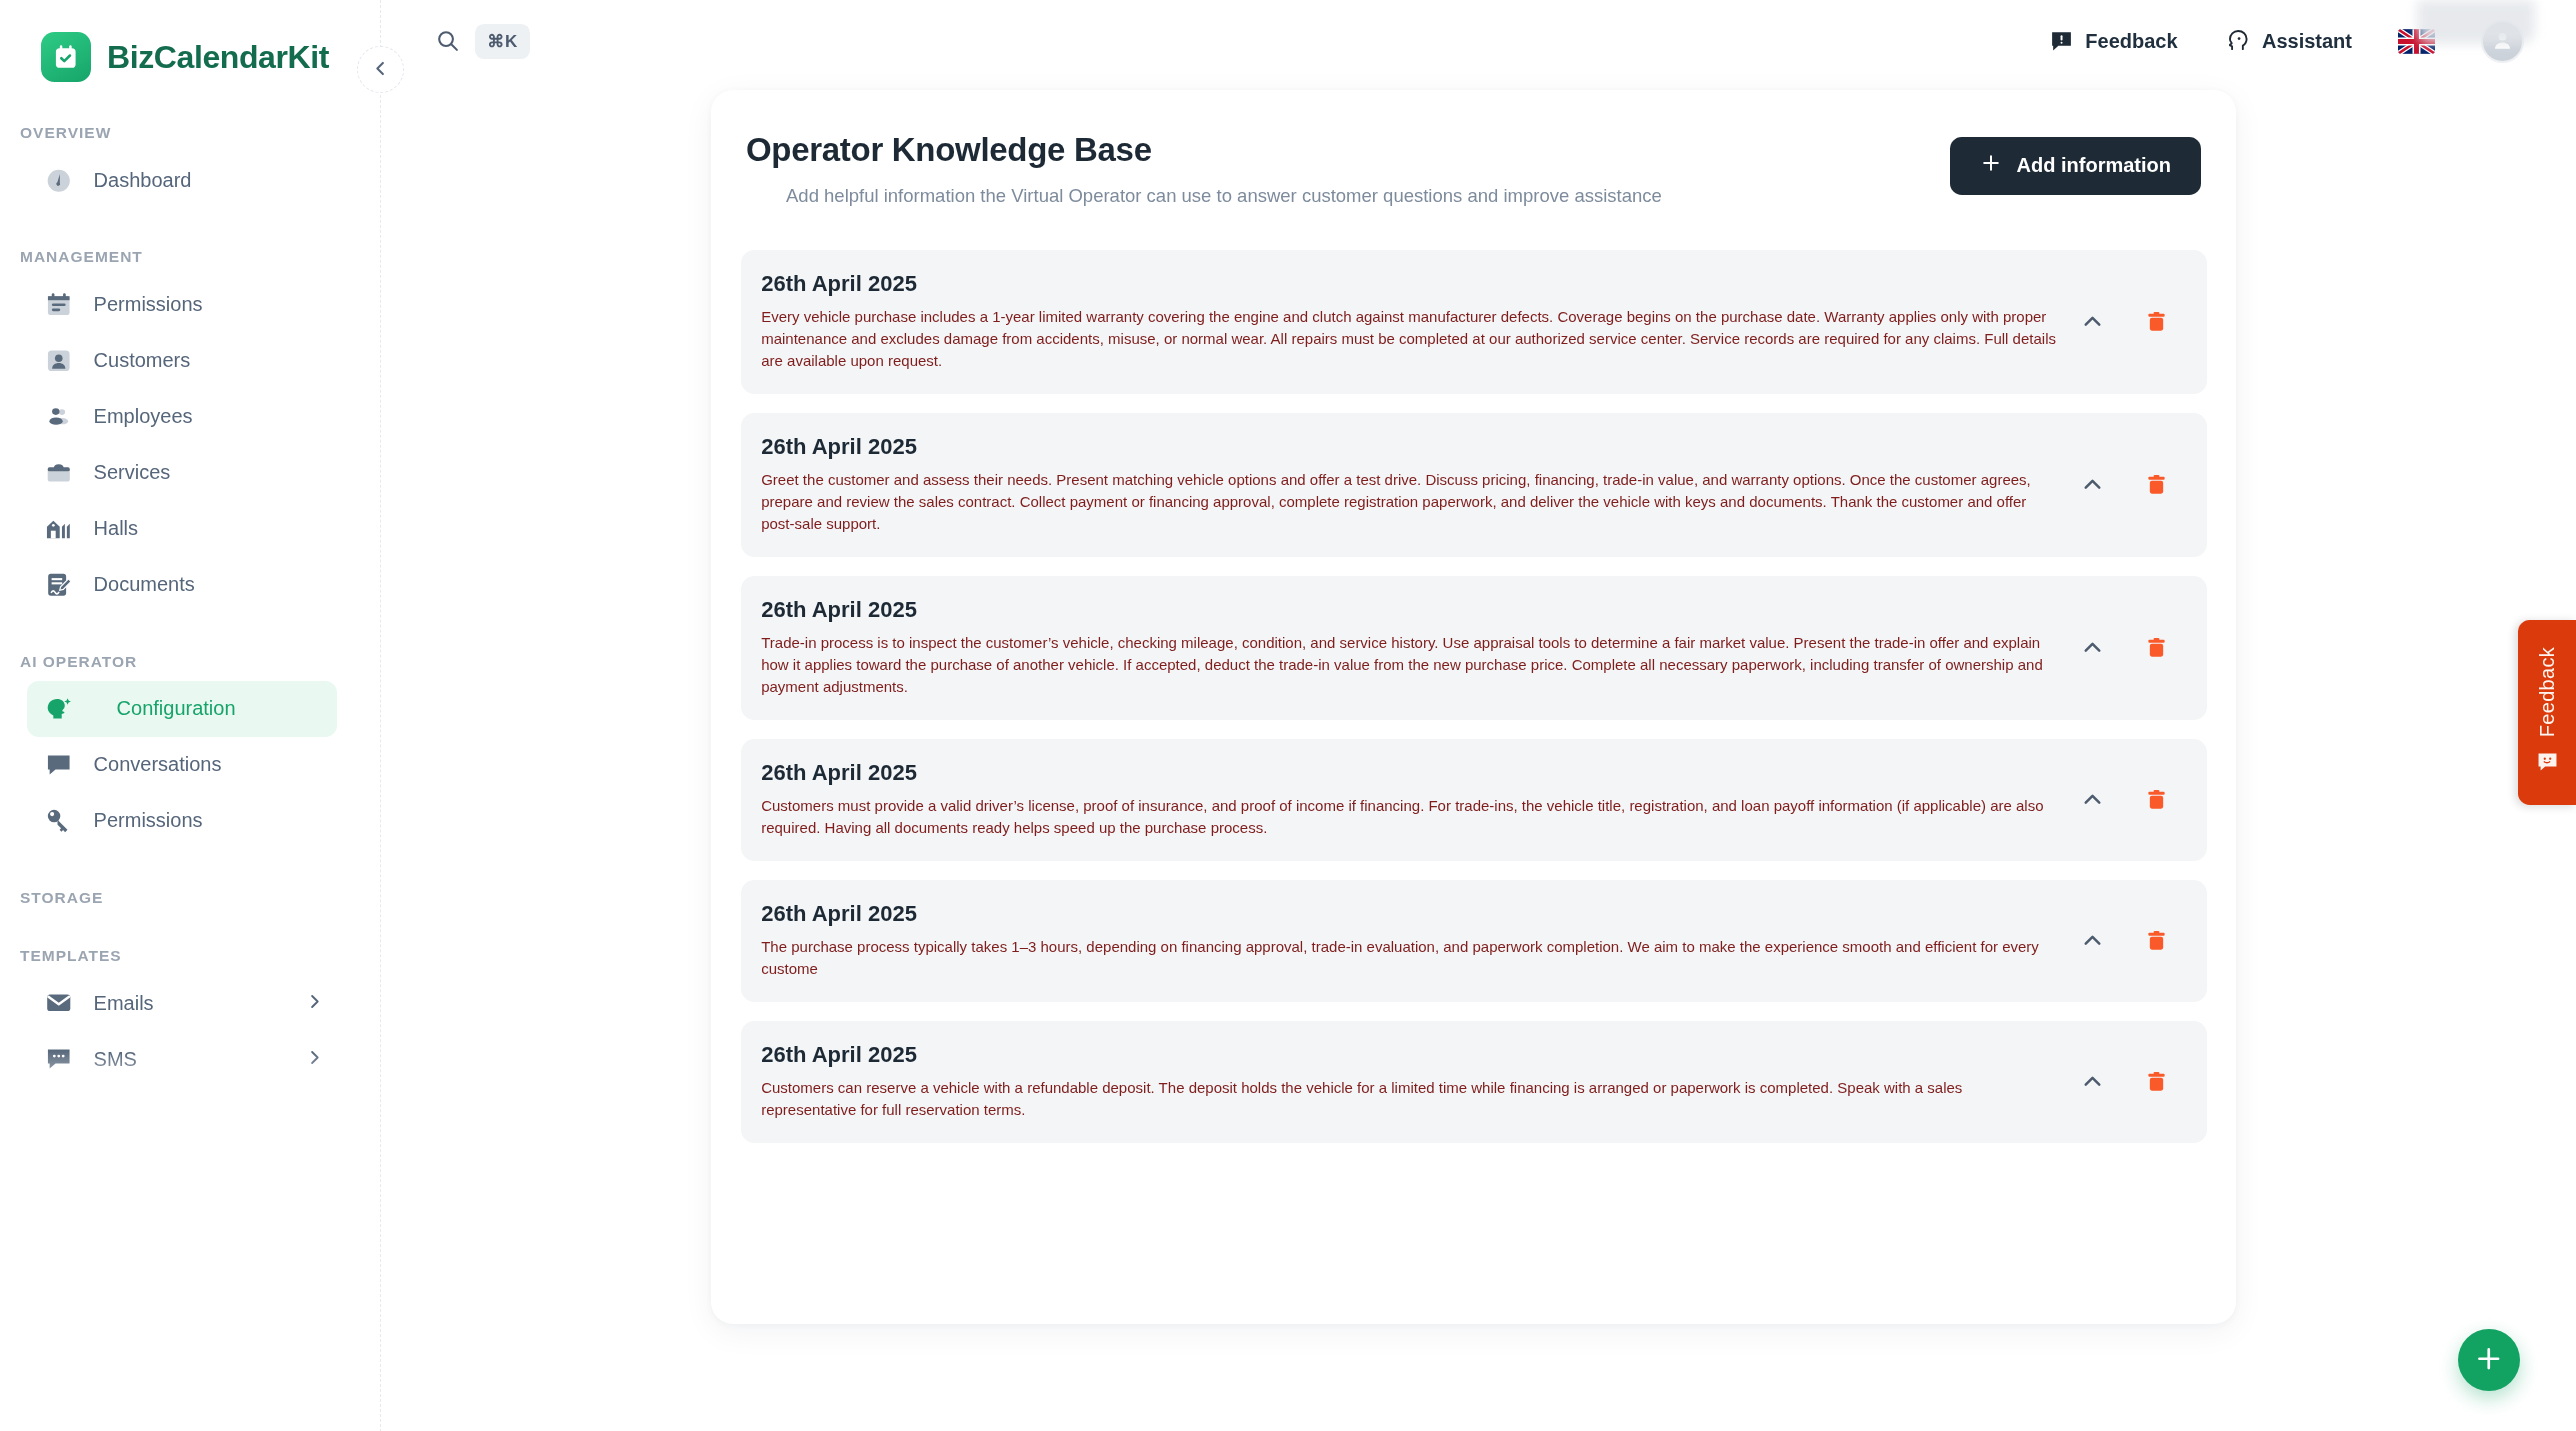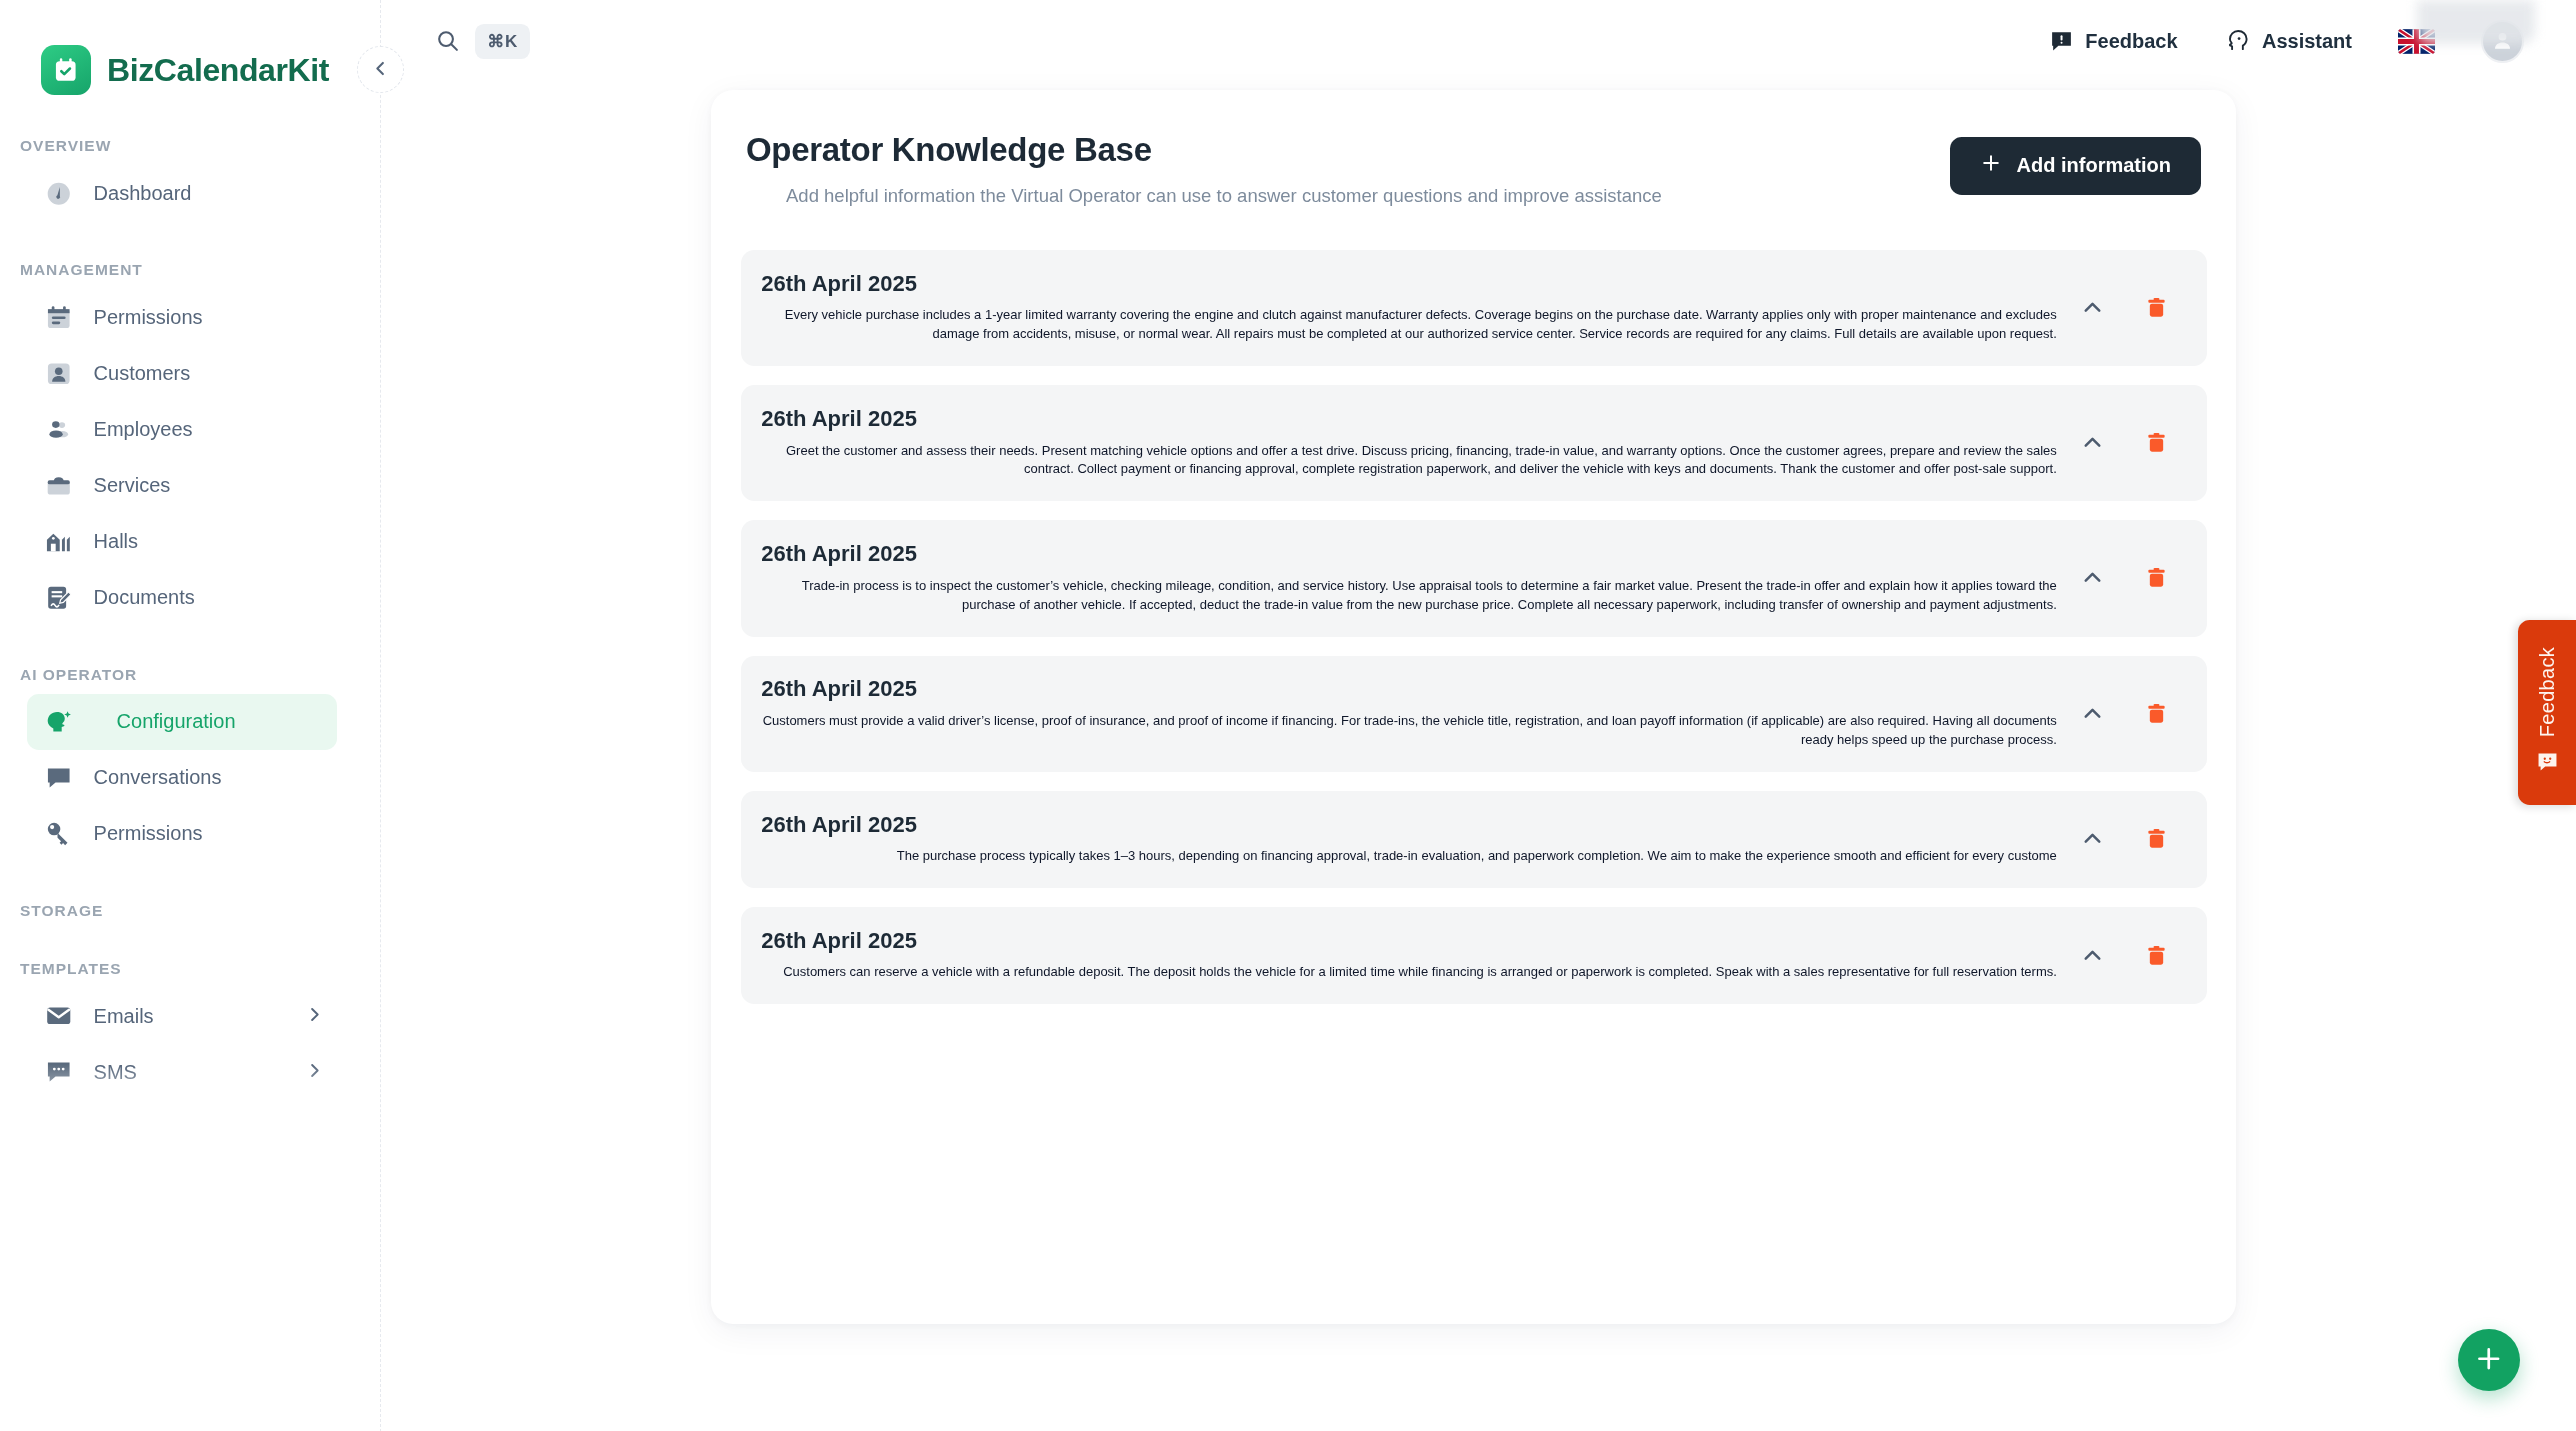--- a/index.html
+++ b/index.html
@@ -6,21 +6,21 @@
   html, body {
     width: 2576px; height: 1432px;
     font-family: "Liberation Sans", sans-serif;
     background: #ffffff;
     overflow: hidden;
   }
   #app { position: relative; width: 2576px; height: 1432px; }
 
   
   #sidebar {
-    position: absolute; left: 0; top: 16px;
+    position: absolute; left: 0; top: 3px;
     width: 369px; height: 1144px;
     background: #ffffff;
     border-top-right-radius: 25px;
     overflow: hidden;
     z-index: 5;
   }
   #sidebar-scroll { position: absolute; inset: 0; }
 
   .brand { display: flex; align-items: center; gap: 16px; padding: 28px 0 0 41px; height: 80px; }
   .brand-mark {
@@ -116,21 +116,21 @@
   }
 
   #kb-list { padding: 43px 29.5px 0 29.5px; display: flex; flex-direction: column; gap: 19px; }
   .kb-row {
     background: #f4f5f6; border-radius: 13.3px;
     display: flex; align-items: center;
     padding: 20.7px 26.6px 22px 20.7px;
   }
   .kb-body { flex: 1 1 auto; min-width: 0; padding-right: 17.7px; }
   .kb-date { font-size: 22px; font-weight: 700; color: #1d2a36; margin-bottom: 9.6px; }
-  .kb-text { font-size: 13px; line-height: 1.46; color: #0f172a; text-align: right; }
+  .kb-text { font-size: 15px; line-height: 1.46; color: #7f1d1d; }
   .kb-actions { display: flex; align-items: center; gap: 29.5px; flex: 0 0 auto; padding-right: 5.9px; }
   .act-btn { width: 35px; height: 35px; display: flex; align-items: center; justify-content: center; cursor: pointer; background: none; border: none; padding: 0; }
 
   
   #feedback-tab {
     position: absolute; right: 0; top: 620px;
     width: 58px; height: 185px;
     background: #da3a0c; border-top-left-radius: 11.8px; border-bottom-left-radius: 11.8px;
     display: flex; flex-direction: column; align-items: center; justify-content: center;
     gap: 13.3px; cursor: pointer; z-index: 9;

